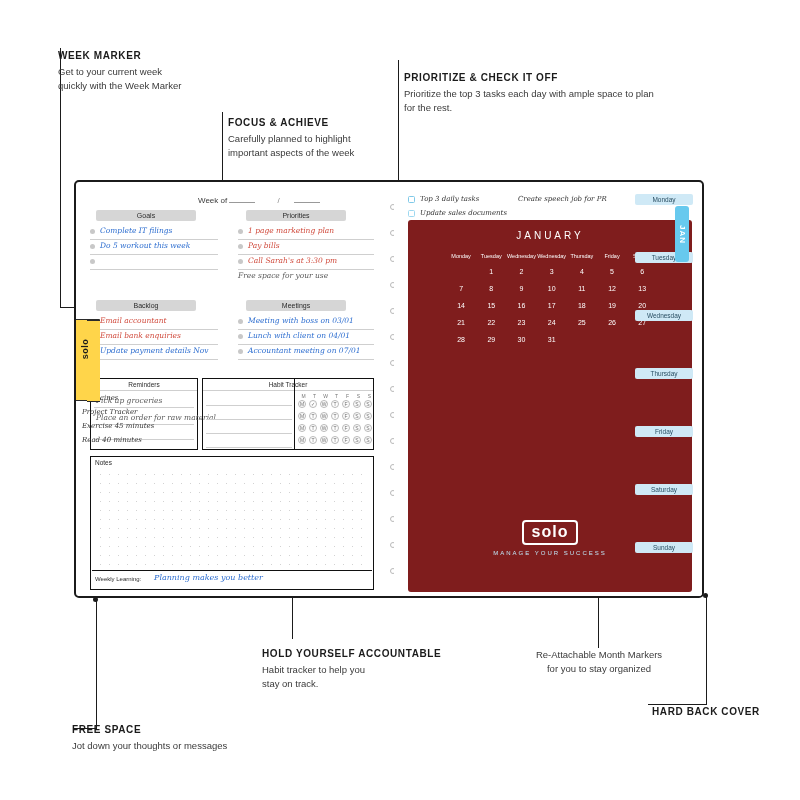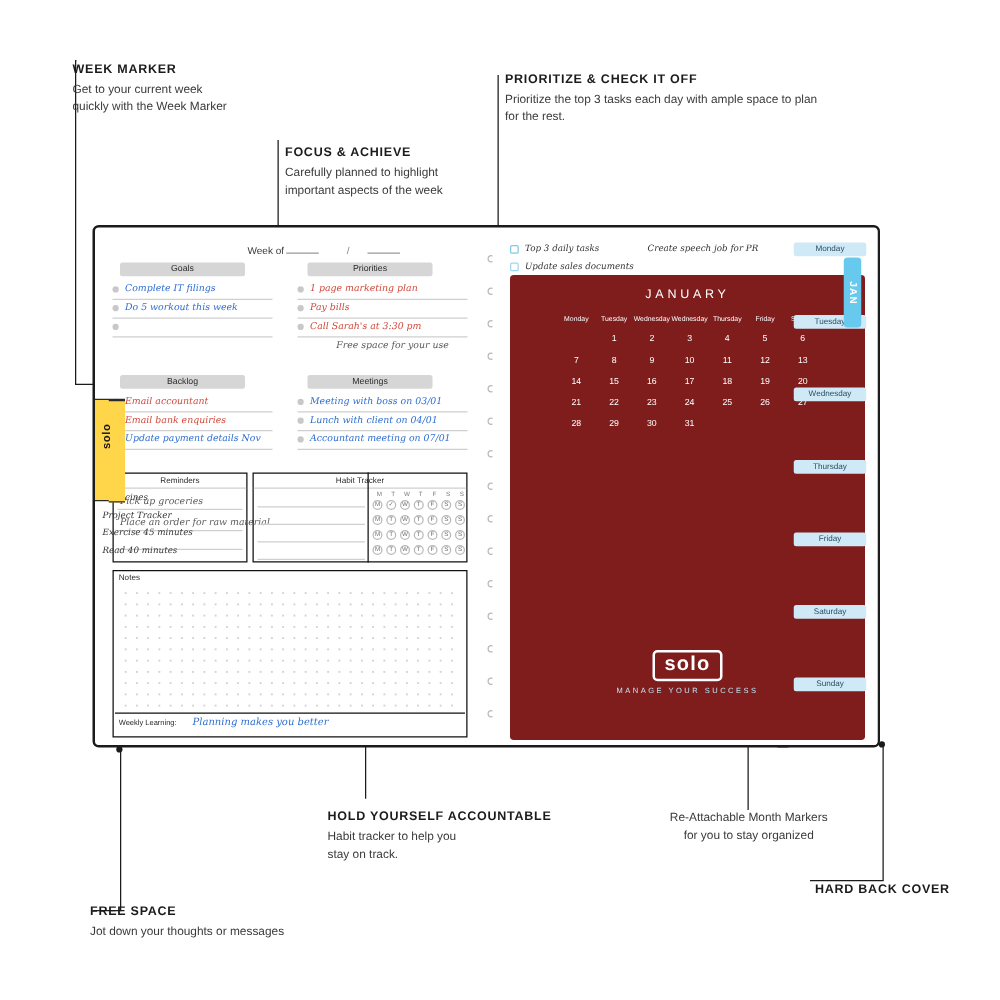--- a/index.html
+++ b/index.html
@@ -390,21 +390,21 @@
 </div>
 
 <div class="callout" style="left:228px; top:117px; width:180px;">
   <div class="c-title">FOCUS &amp; ACHIEVE</div>
   <div class="c-body">
     <div>Carefully planned to highlight</div>
     <div>important aspects of the week</div>
   </div>
 </div>
 
-<div class="callout" style="left:404px; top:58px; width:300px;">
+<div class="callout" style="left:404px; top:72px; width:300px;">
   <div class="c-title">PRIORITIZE &amp; CHECK IT OFF</div>
   <div class="c-body">
     <div>Prioritize the top 3 tasks each day with ample space to plan</div>
     <div>for the rest.</div>
   </div>
 </div>
 
 <div class="callout" style="left:262px; top:648px; width:230px;">
   <div class="c-title">HOLD YOURSELF ACCOUNTABLE</div>
   <div class="c-body">
@@ -473,21 +473,21 @@
         </div>
         <div class="row">
           <span class="bullet"></span>
           <span class="hw red">Pay bills</span>
         </div>
         <div class="row">
           <span class="bullet"></span>
           <span class="hw red">Call Sarah's at 3:30 pm</span>
         </div>
         <div class="row" style="border-bottom:none;">
-          <span class="hw gray" style="left:0;margin-left:31px;">Free space for your use</span>
+          <span class="hw gray" style="left:0;">Free space for your use</span>
         </div>
       </div>
 
       <div class="sec-head" style="left:18px; top:116px; width:100px;">
         <span>Backlog</span>
       </div>
       <div class="panel" style="left:12px; top:131px; width:128px;">
         <div class="row">
           <span class="bullet"></span>
           <span class="hw red">Email accountant</span>

